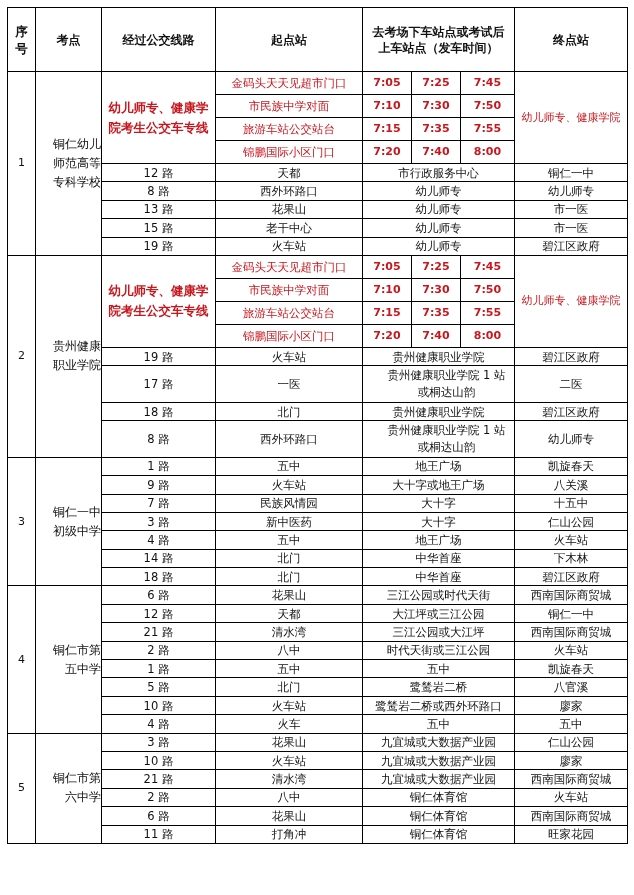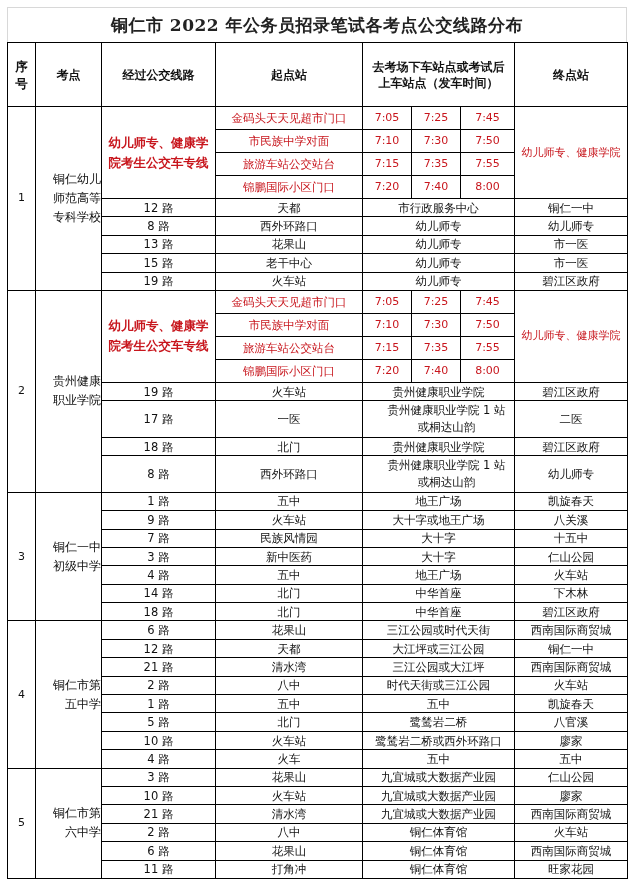--- a/index.html
+++ b/index.html
@@ -10,35 +10,34 @@
            display:flex; align-items:center; justify-content:center;
            font-family:"DejaVu Serif", serif; font-weight:bold; font-size:17px; color:#222; letter-spacing:0.5px; }
   table { border-collapse:collapse; width:620px; table-layout:fixed; }
   td, th { border:1px solid #000; padding:0; text-align:center; vertical-align:middle;
            font-size:11.5px; line-height:14px; overflow:hidden; white-space:nowrap; }
   th { font-weight:bold; font-size:12px; line-height:16px; height:39px; }
   th.wrap, td.wrap { white-space:normal; }
   .red { color:#c8161d; }
   .shuttle-line { font-weight:bold; font-size:12.5px; line-height:20px; white-space:normal; padding:8px 2px; }
   .shuttle-stop { font-size:11.5px; }
-  .time { font-weight:normal; font-size:11px; }
+  .time { font-weight:bold; font-size:11px; }
   .shuttle-end { font-size:11px; white-space:normal; }
   .seq { font-size:11px; }
   .site { font-size:12px; line-height:19px; white-space:normal; text-align:left; padding-left:8px; }
   .site span { display:block;text-align:right; }
   td.two { white-space:normal; line-height:17px;padding-left:16px; }
   .r24 { height:23px; }
   .r19 { height:18.4px; }
   .r38 { height:36.5px; }
 </style>
 </head>
 <body>
 
 <div class="page">
-  <div class="title">铜仁市 2022 年公务员招录笔试各考点公交线路分布</div>
   <table>
     <colgroup>
       <col style="width:28px">
       <col style="width:66px">
       <col style="width:114px">
       <col style="width:147px">
       <col style="width:49px">
       <col style="width:49px">
       <col style="width:54px">
       <col style="width:113px">

